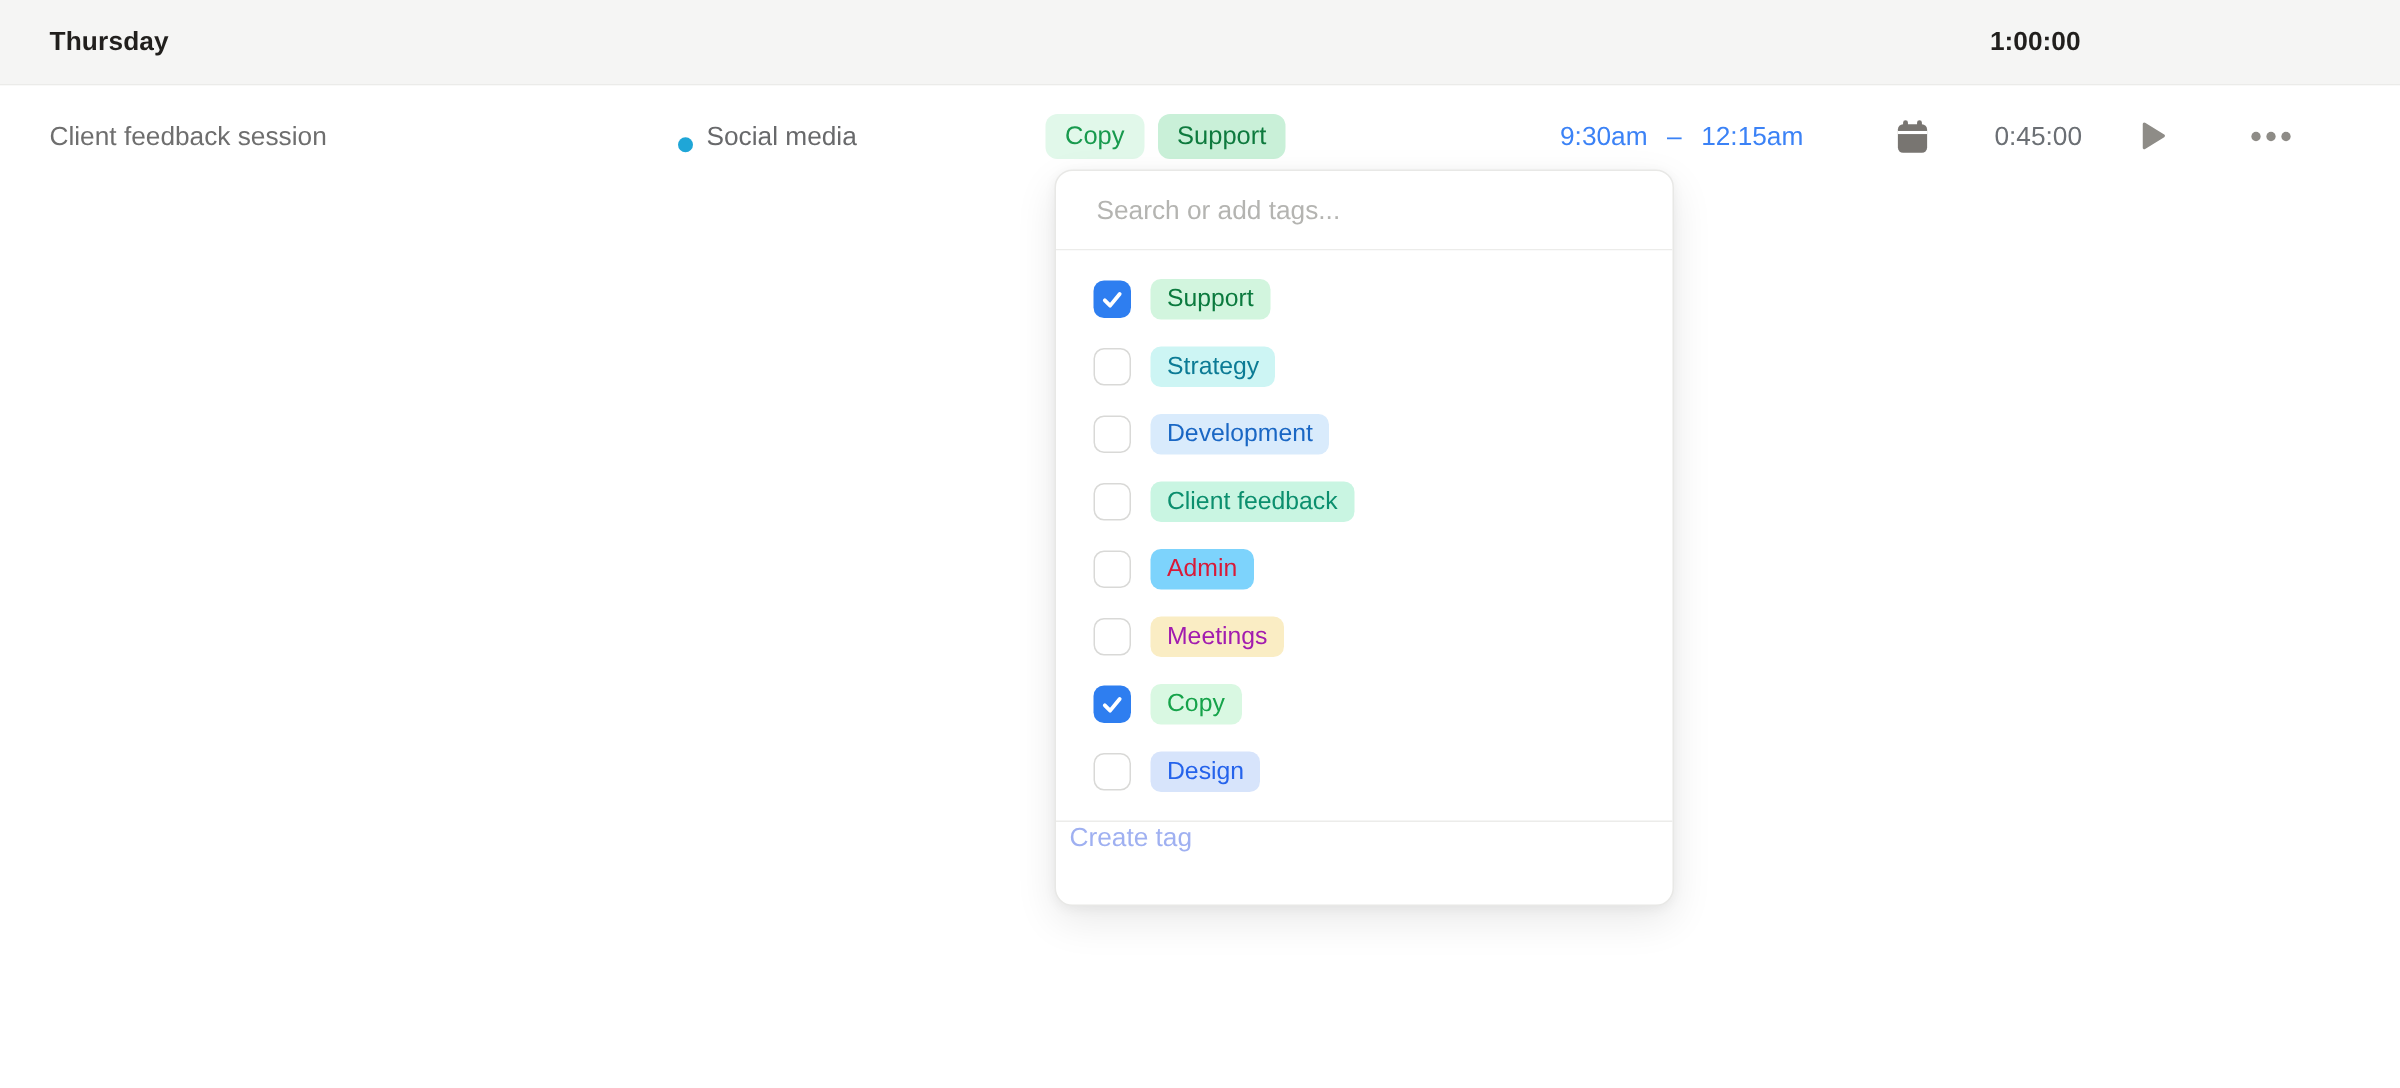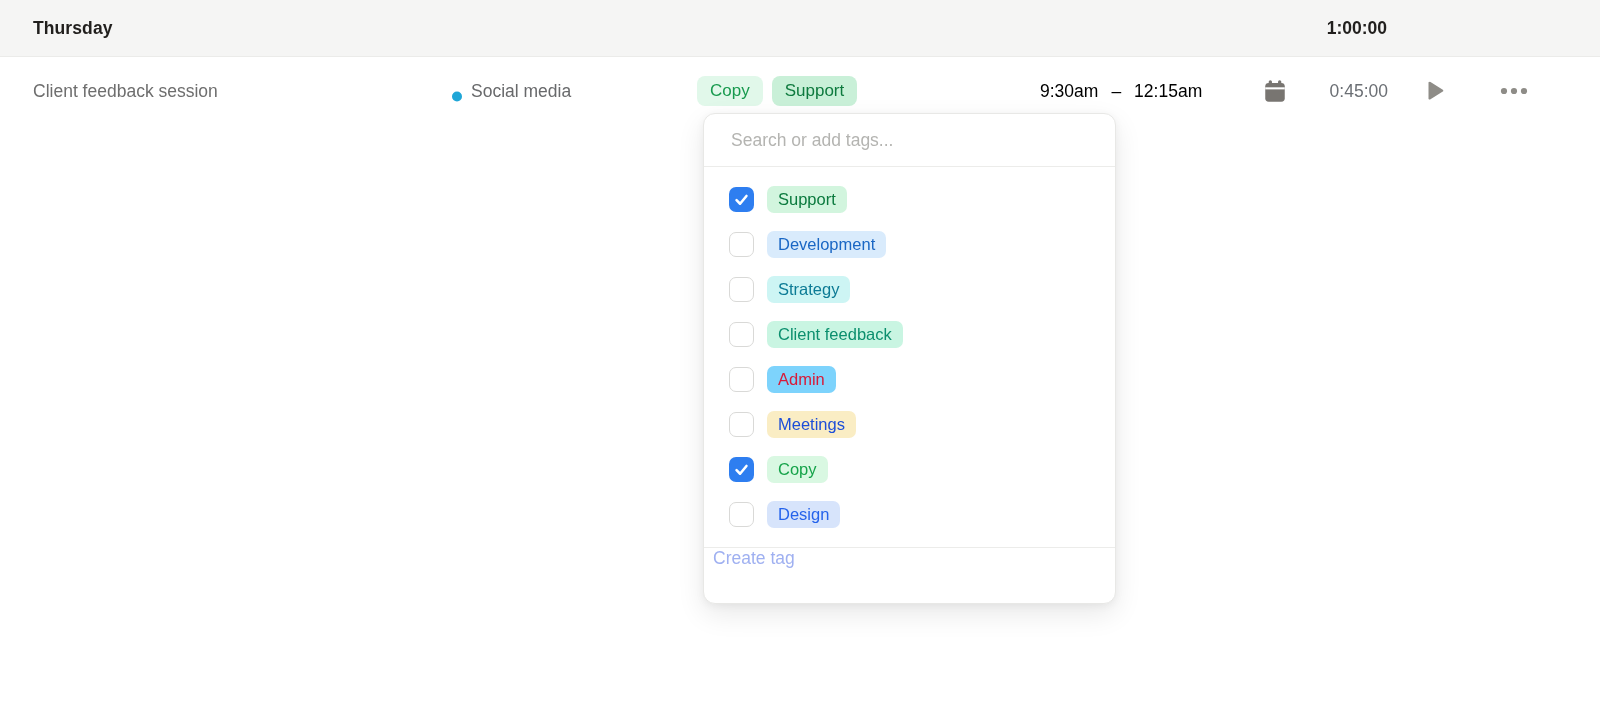--- a/index.html
+++ b/index.html
@@ -56,21 +56,21 @@
     display: flex; align-items: center; gap: 9px; cursor: pointer;
   }
   .row-pill {
     font-size: 17px; font-weight: 500;
     padding: 5px 13px; border-radius: 8px;
     white-space: nowrap;
   }
   .entry-times {
     left: 1040px;
     display: flex; align-items: center; gap: 13px;
-    font-size: 17.5px; color: #000000; white-space: nowrap; cursor: pointer;
+    font-size: 17.5px; color: #3b82f6; white-space: nowrap; cursor: pointer;
   }
   .calendar-btn { left: 1262px; width: 26px; height: 26px; color: #787571; cursor: pointer; }
   .entry-duration {
     left: 1300px; width: 88px; text-align: right;
     font-size: 17.5px; color: #6b6f74; cursor: pointer;
   }
   .play-btn { left: 1427px; width: 17px; height: 19px; color: #8e8c87; cursor: pointer; }
   .more-btn { left: 1500px; width: 30px; height: 20px; color: #8e8c87; cursor: pointer; display: flex; align-items: center; }
 
   
@@ -194,51 +194,51 @@
         <polyline points="5,13 10,18 19,7" stroke="#ffffff" stroke-width="3.6" fill="none" stroke-linecap="round" stroke-linejoin="round"></polyline>
       </svg>
     </span>
     <span class="tag-pill" style="background: rgb(210, 245, 222); color: rgb(11, 122, 62);">Support</span>
   </div>
 
   <div class="tag-item">
     <span class="checkbox">
       
     </span>
+    <span class="tag-pill" style="background: rgb(205, 245, 244); color: rgb(12, 123, 149);">Strategy</span>
+  </div>
+
+  <div class="tag-item">
+    <span class="checkbox">
+      
+    </span>
     <span class="tag-pill" style="background: rgb(217, 235, 252); color: rgb(26, 103, 196);">Development</span>
   </div>
 
   <div class="tag-item">
     <span class="checkbox">
       
     </span>
-    <span class="tag-pill" style="background: rgb(205, 245, 244); color: rgb(12, 123, 149);">Strategy</span>
-  </div>
-
-  <div class="tag-item">
-    <span class="checkbox">
-      
-    </span>
     <span class="tag-pill" style="background: rgb(201, 245, 226); color: rgb(12, 143, 110);">Client feedback</span>
   </div>
 
   <div class="tag-item">
     <span class="checkbox">
       
     </span>
     <span class="tag-pill" style="background: #7dd3fc; color: rgb(216, 26, 56);">Admin</span>
   </div>
 
 
 
   <div class="tag-item">
     <span class="checkbox">
       
     </span>
-    <span class="tag-pill" style="background: rgb(250, 237, 196); color: #1d4ed8;">Meetings</span>
+    <span class="tag-pill" style="background: rgb(250, 237, 196); color: #a21caf;">Meetings</span>
   </div>
 
   <div class="tag-item">
     <span class="checkbox checked" style="background: rgb(46, 126, 240);">
       <svg width="17" height="17" viewBox="0 0 24 24">
         <polyline points="5,13 10,18 19,7" stroke="#ffffff" stroke-width="3.6" fill="none" stroke-linecap="round" stroke-linejoin="round"></polyline>
       </svg>
     </span>
     <span class="tag-pill" style="background: rgb(217, 248, 226); color: rgb(22, 163, 74);">Copy</span>
   </div>

